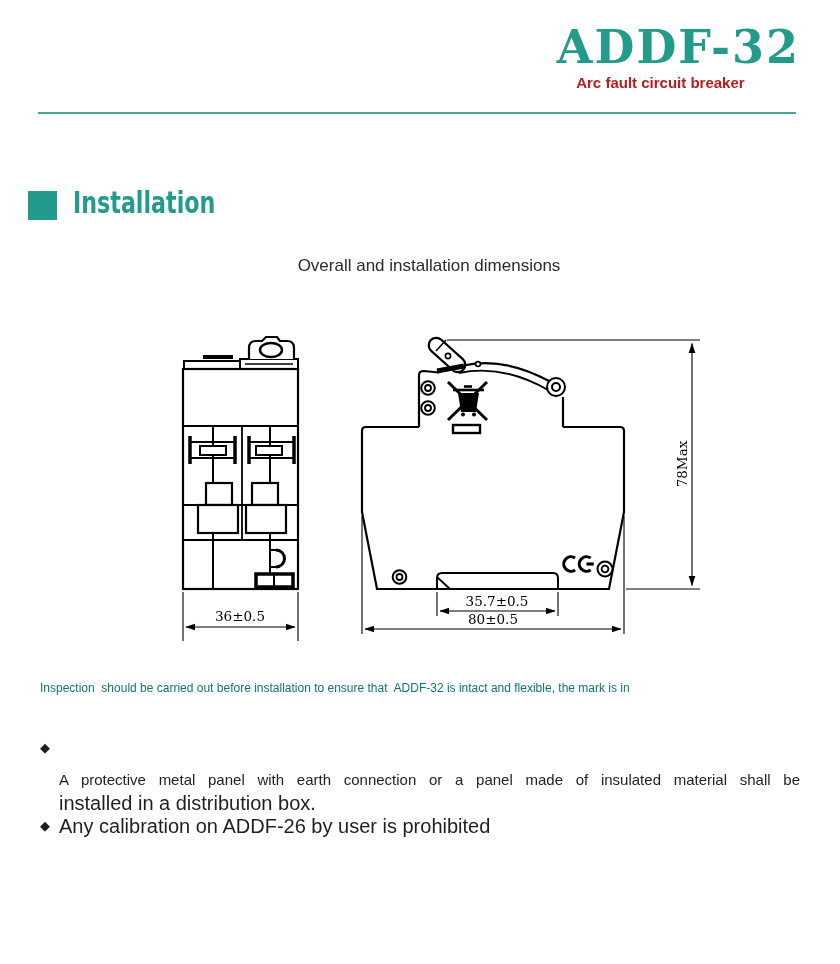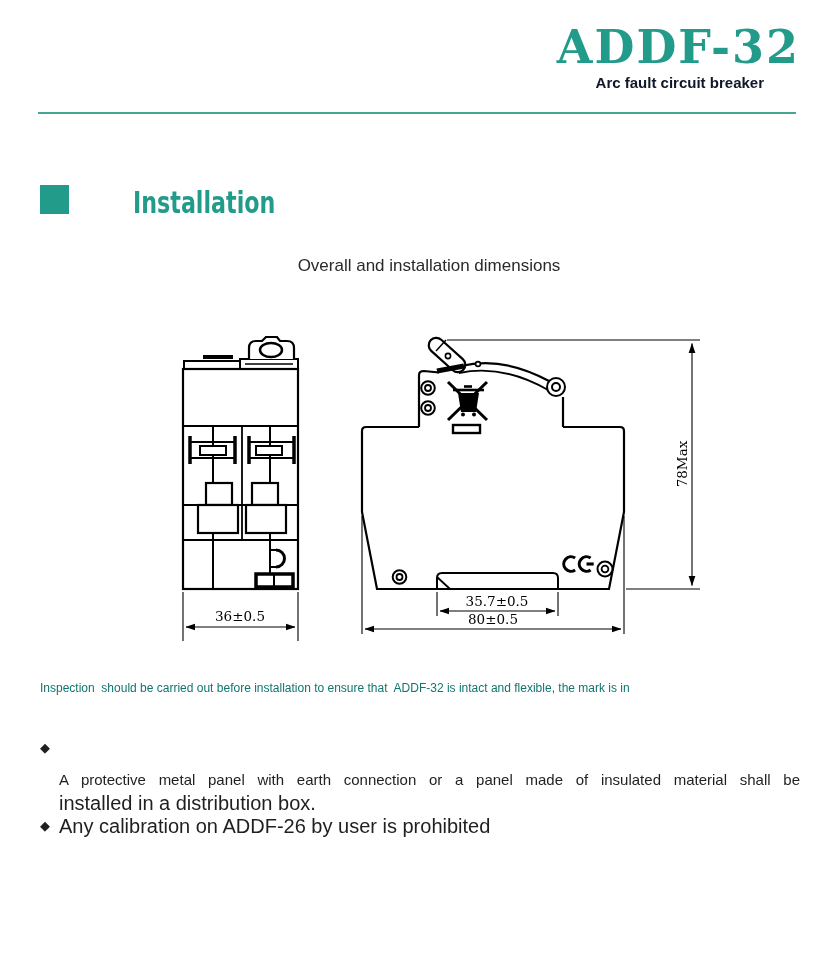--- a/index.html
+++ b/index.html
@@ -2,31 +2,31 @@
 <html><head>
 <meta charset="utf-8">
 <style>
   html,body{margin:0;padding:0;background:#e8e8e8;}
   .page{
     position:relative;width:840px;height:964px;background:#ffffff;
     margin:0 auto;overflow:hidden;
     font-family:"Liberation Sans",sans-serif;color:#1f1f1f;
   }
   
-  .logo{position:absolute;top:22px;right:40px;text-align:right;}
+  .logo{position:absolute;top:22px;right:40px;text-align:center;}
   .logo .name{
     font-family:"DejaVu Serif",serif;font-weight:900;font-size:46px;line-height:50px;
     letter-spacing:2px;color:#239b8b;
   }
   .logo .tagline{
-    font-size:15px;font-weight:bold;color:#0f172a;padding-right:36px;margin-top:2px;
+    font-size:15px;font-weight:bold;color:#b91c1c;padding-right:36px;margin-top:2px;
   }
   .rule{position:absolute;top:112px;left:38px;width:758px;height:2px;background:#45a695;}
   
-  .section{position:absolute;top:185px;left:40px;display:flex;align-items:flex-start;gap:48px;}
+  .section{position:absolute;top:185px;left:28px;display:flex;align-items:flex-end;}
   .section .sq{width:29px;height:29px;background:#239b8b;}
   .section .title{
     margin-left:16px;font-family:"DejaVu Sans",sans-serif;font-weight:bold;font-size:30px;
     color:#239b8b;transform:scaleX(0.74);transform-origin:left center;white-space:pre;
   }
   
   .caption{position:absolute;top:256px;left:0;width:840px;text-align:center;
     font-size:17px;color:#2a2a2a;text-indent:18px;}
   
   .drawsvg{position:absolute;top:0;left:0;pointer-events:none;}

